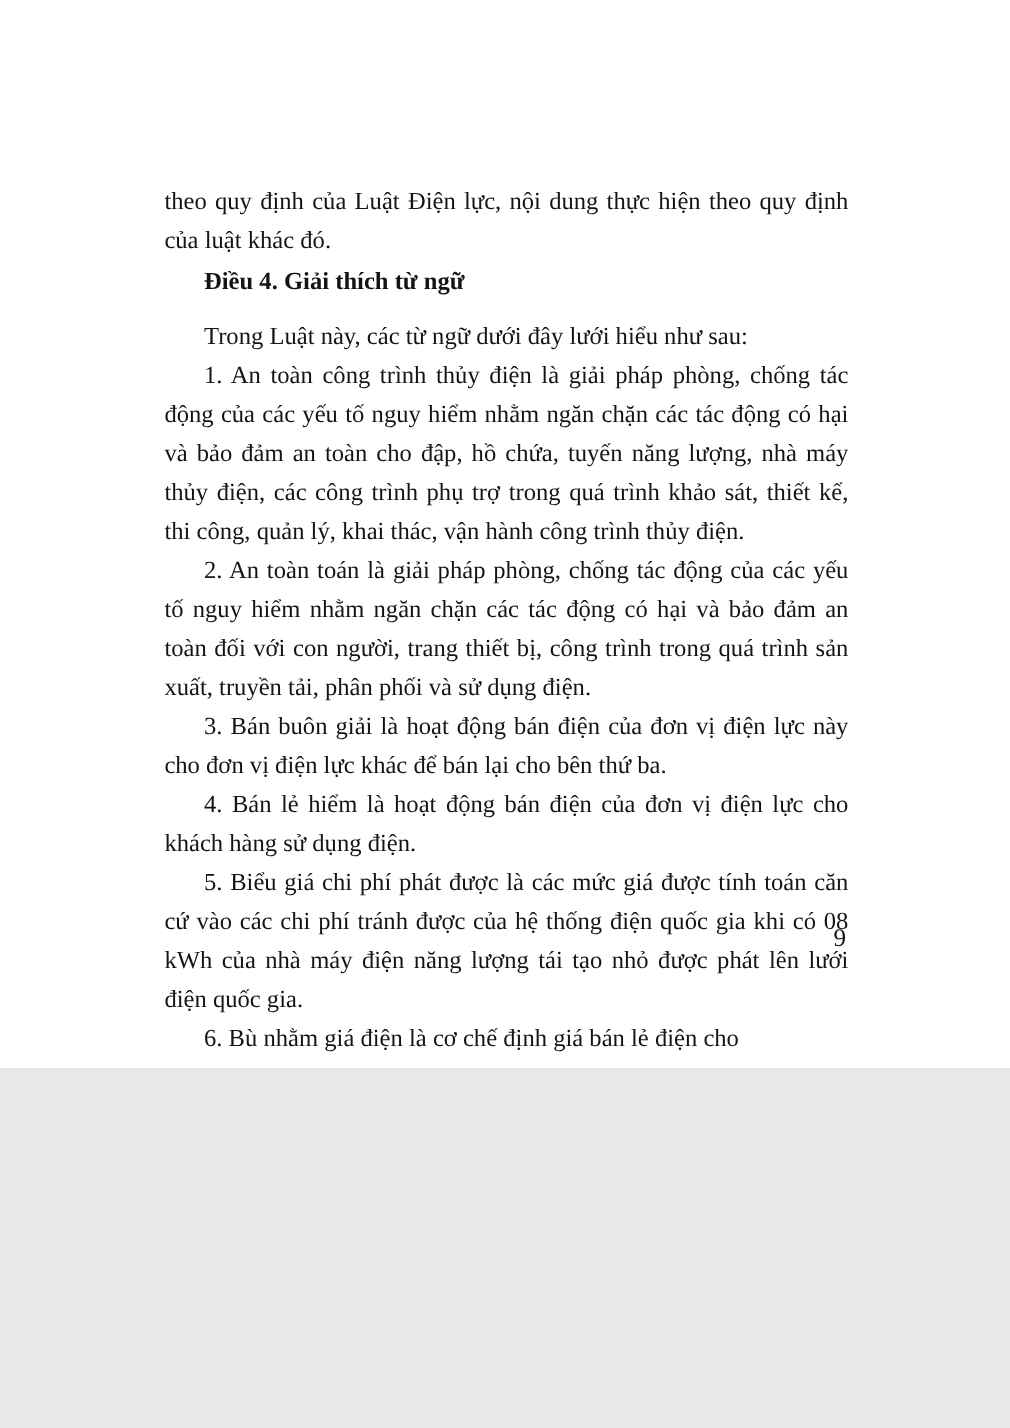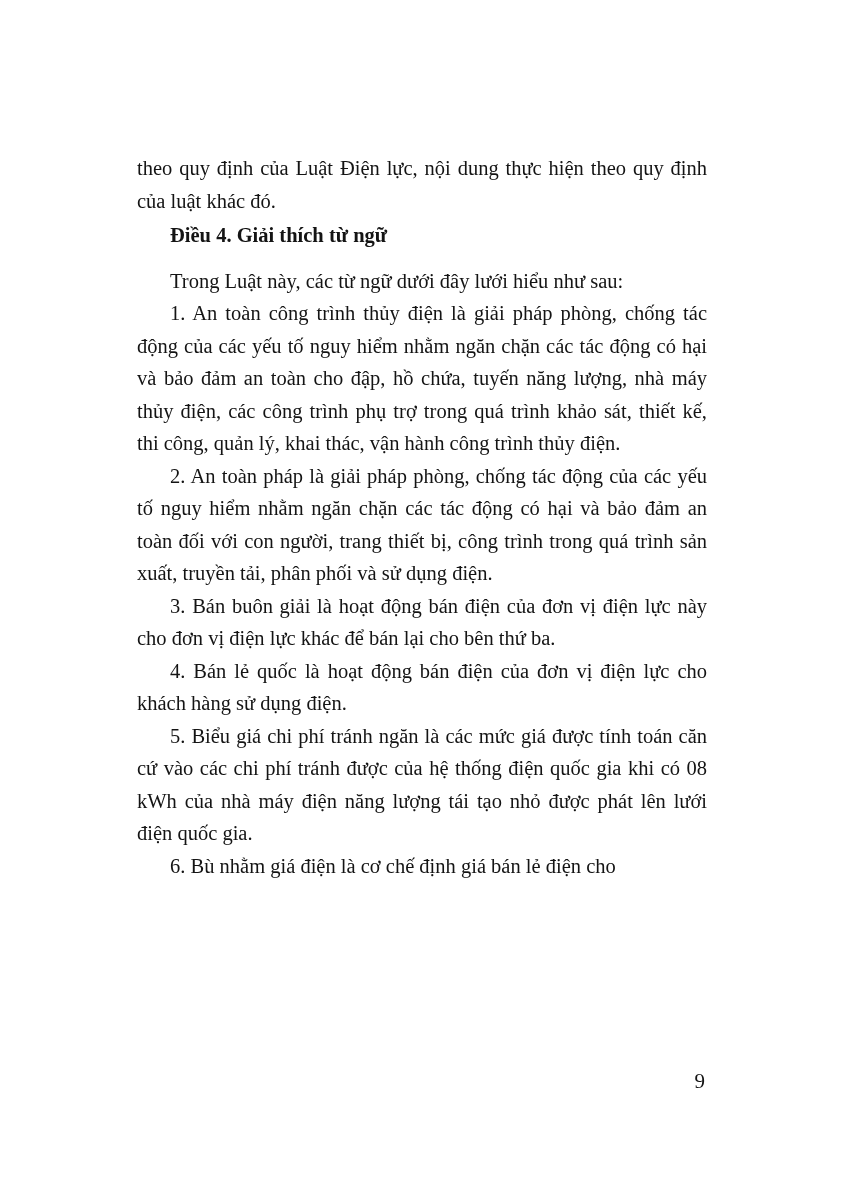--- a/index.html
+++ b/index.html
@@ -3,21 +3,21 @@
 <meta charset="utf-8">
 <style>
   html, body {
     margin: 0;
     padding: 0;
     background: #e8e8e8;
   }
   .page {
     position: relative;
     width: 842px;
-    height: 1190px;
+    height: 890px;
     margin: 0 auto;
     background: #ffffff;
     font-family: "Liberation Serif", "DejaVu Serif", serif;
     color: #141414;
     overflow: hidden;
   }
   .text-block {
     position: absolute;
     left: 137px;
     top: 152px;
@@ -53,20 +53,20 @@
 </style>
 </head>
 <body>
 
 <div class="page">
   <div class="text-block">
       <p class=""><span>theo quy định của Luật Điện lực, nội dung thực hiện theo quy định của luật khác đó.</span></p>
       <p class="heading"><span class="bold">Điều 4. Giải thích từ ngữ</span></p>
       <p class=" indent"><span>Trong Luật này, các từ ngữ dưới đây lưới hiểu như sau:</span></p>
       <p class=" indent"><span>1. </span><span class="italic">An toàn công trình thủy điện</span><span> là giải pháp phòng, chống tác động của các yếu tố nguy hiểm nhằm ngăn chặn các tác động có hại và bảo đảm an toàn cho đập, hồ chứa, tuyến năng lượng, nhà máy thủy điện, các công trình phụ trợ trong quá trình khảo sát, thiết kế, thi công, quản lý, khai thác, vận hành công trình thủy điện.</span></p>
-      <p class=" indent"><span>2. </span><span class="italic">An toàn pháp</span><span> là giải pháp phòng, chống tác động của các yếu tố nguy hiểm nhằm ngăn chặn các tác động có hại và bảo đảm an toàn đối với con người, trang thiết bị, công trình trong quá trình sản xuất, truyền tải, phân phối và sử dụng điện.</span></p>
+      <p class=" indent"><span>2. </span><span class="italic">An toàn toán</span><span> là giải pháp phòng, chống tác động của các yếu tố nguy hiểm nhằm ngăn chặn các tác động có hại và bảo đảm an toàn đối với con người, trang thiết bị, công trình trong quá trình sản xuất, truyền tải, phân phối và sử dụng điện.</span></p>
       <p class=" indent"><span>3. </span><span class="italic">Bán buôn giải</span><span> là hoạt động bán điện của đơn vị điện lực này cho đơn vị điện lực khác để bán lại cho bên thứ ba.</span></p>
-      <p class=" indent"><span>4. </span><span class="italic">Bán lẻ quốc</span><span> là hoạt động bán điện của đơn vị điện lực cho khách hàng sử dụng điện.</span></p>
-      <p class=" indent"><span>5. </span><span class="italic">Biểu giá chi phí tránh ngăn</span><span> là các mức giá được tính toán căn cứ vào các chi phí tránh được của hệ thống điện quốc gia khi có 08 kWh của nhà máy điện năng lượng tái tạo nhỏ được phát lên lưới điện quốc gia.</span></p>
+      <p class=" indent"><span>4. </span><span class="italic">Bán lẻ hiểm</span><span> là hoạt động bán điện của đơn vị điện lực cho khách hàng sử dụng điện.</span></p>
+      <p class=" indent"><span>5. </span><span class="italic">Biểu giá chi phí phát được</span><span> là các mức giá được tính toán căn cứ vào các chi phí tránh được của hệ thống điện quốc gia khi có 08 kWh của nhà máy điện năng lượng tái tạo nhỏ được phát lên lưới điện quốc gia.</span></p>
       <p class=" indent"><span>6. </span><span class="italic">Bù nhằm giá điện</span><span> là cơ chế định giá bán lẻ điện cho</span></p>
     </div>
   <div class="page-number">9</div>
 </div>
 
 </body></html>

